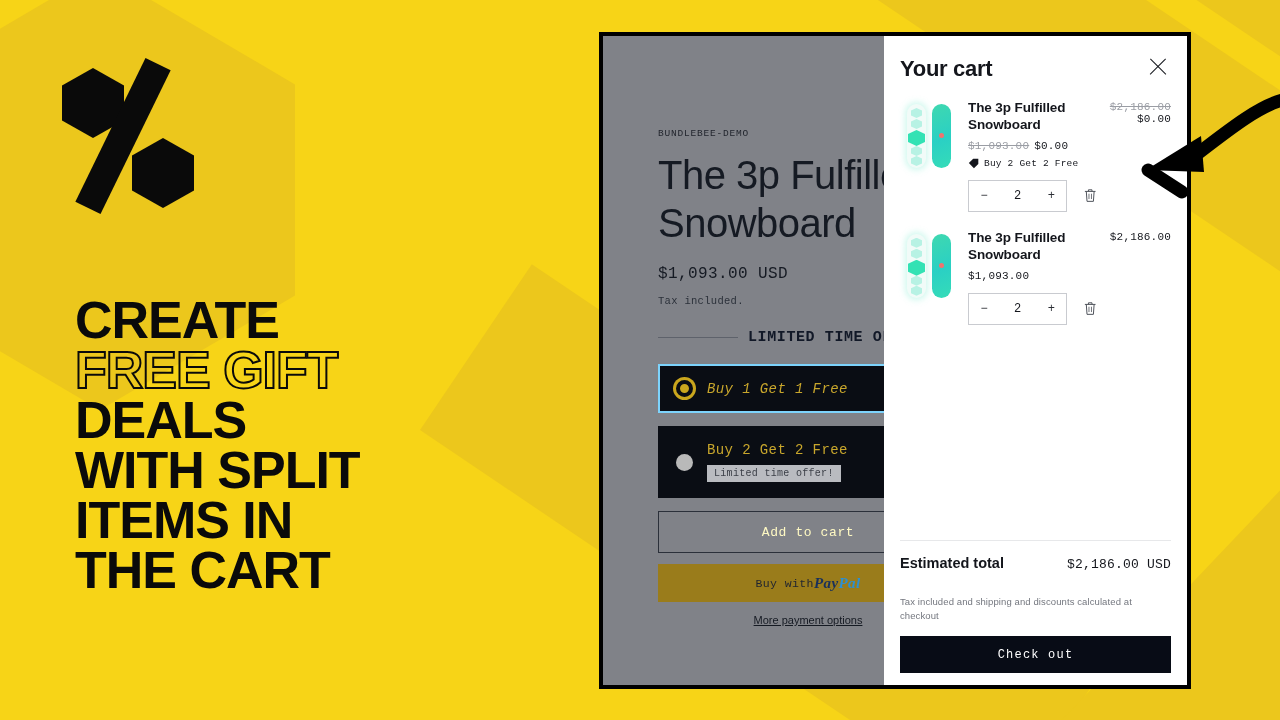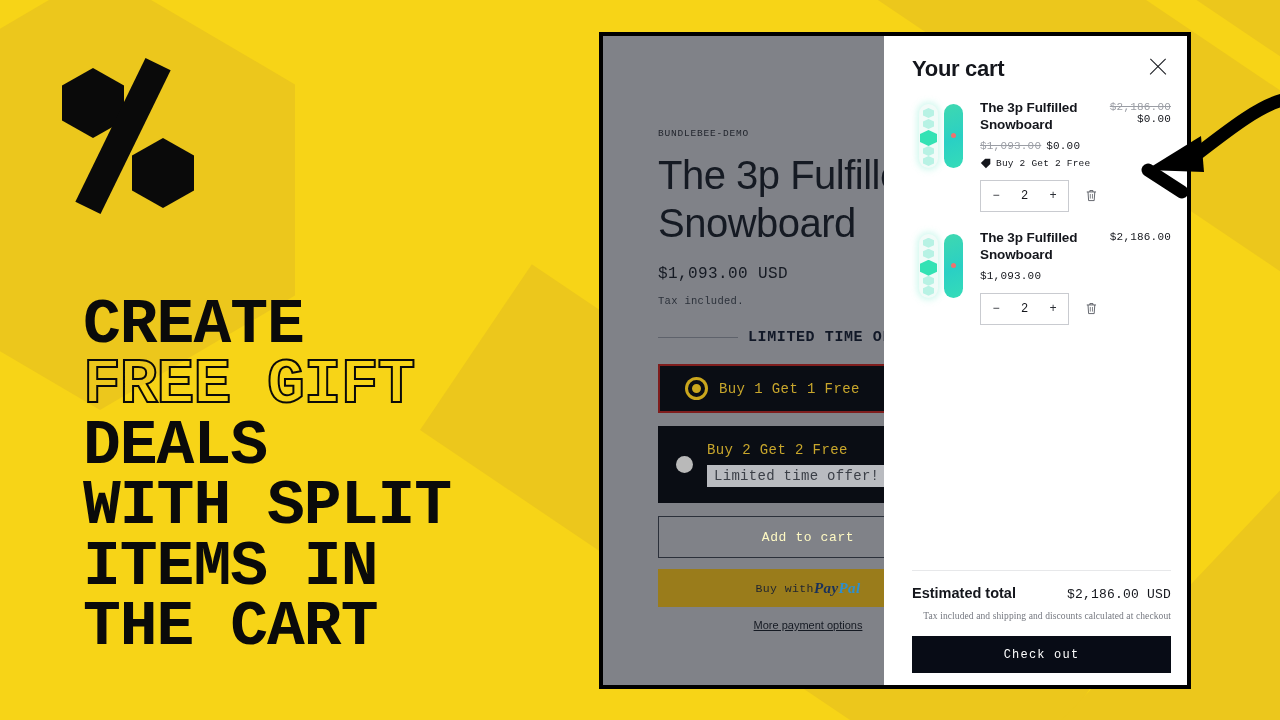--- a/index.html
+++ b/index.html
@@ -66,25 +66,25 @@
     position: absolute;
     left: 51px; top: -4px;
     width: 28px; height: 160px;
     background: #0a0a0a;
     transform: rotate(26deg);
   }
 
   
   .headline {
     position: absolute;
-    left: 83px; top: 296px;
+    left: 75px; top: 296px;
     width: 470px;
-    font-family: Liberation Mono, monospace;
+    font-family: Liberation Sans, sans-serif;
     font-weight: bold;
-    font-size: 63px;
+    font-size: 52px;
     line-height: 0.96;
     letter-spacing: -1px;
     color: #0a0a0a;
     text-transform: uppercase;
   }
   .headline .line { display: block; white-space: nowrap; }
   .headline .outline {
     color: transparent;
     -webkit-text-stroke: 2px #0a0a0a;
     text-shadow: none;
@@ -155,21 +155,21 @@
     white-space: nowrap;
   }
 
   .offer-list { margin-top: 18px; width: 300px; }
   .offer-card {
     background: #0a0d14;
     display: flex; align-items: center; gap: 14px;
     padding: 16px 18px;
     margin-bottom: 13px;
   }
-  .offer-card.selected { border: 2px solid #7f1d1d; padding: 14px 28px; }
+  .offer-card.selected { border: 2px solid #7dd3fc; padding: 14px 16px; font-style: italic; }
   .radio {
     width: 17px; height: 17px; border-radius: 50%;
     background: #b9b9b9; flex: 0 0 auto;
   }
   .radio.on {
     background: #caa61d;
     border: 4px solid #0a0d14;
     box-shadow: 0 0 0 3px #caa61d;
   }
   .offer-text { display: flex; flex-direction: column; gap: 7px; }
@@ -178,21 +178,21 @@
     font-size: 14px;
     color: #c8a62c;
     letter-spacing: 0.4px;
     white-space: nowrap;
   }
   .offer-pill {
     align-self: flex-start;
     background: #b9bbc0;
     color: #3b3f47;
     font-family: "Liberation Mono", monospace;
-    font-size: 14px;
+    font-size: 10px;
     padding: 3px 7px;
     letter-spacing: 0.3px;
   }
 
   .atc-button {
     margin-top: 12px;
     width: 300px; height: 42px;
     border: 1.5px solid #2b303a;
     background: transparent;
     display: flex; align-items: center; justify-content: center;
@@ -225,21 +225,20 @@
   }
 
   
   .cart-drawer {
     position: absolute;
     right: 0; top: 0;
     width: 303px; height: 100%;
     background: #ffffff;
     display: flex; flex-direction: column;
     font-family: "Liberation Sans", sans-serif;
-    padding-left: 12px;
   }
   .cart-head {
     display: flex; align-items: flex-start; justify-content: space-between;
     padding: 20px 18px 0 16px;
   }
   .cart-title {
     font-size: 22px; font-weight: bold; color: #14161c;
     letter-spacing: -0.3px;
   }
   .close-x {
@@ -363,27 +362,26 @@
   }
   .total-row {
     display: flex; justify-content: space-between; align-items: baseline; gap: 16px;
   }
   .total-label { font-size: 14.5px; font-weight: bold; color: #14161c; }
   .total-value {
     font-family: "Liberation Mono", monospace;
     font-size: 13px; color: #14161c; letter-spacing: 0.2px;
   }
   .total-note {
-    margin-top: 7px;
-    font-family: Liberation Serif, serif;
+    margin-top: 23px;
+    font-family: Liberation Sans, sans-serif;
     font-size: 9.5px;
     line-height: 1.5;
     color: #74777f;
     letter-spacing: 0.1px;
-    text-align: right;
   }
   .checkout-btn {
     margin-top: 13px;
     width: 100%; height: 37px;
     background: #080c16;
     color: #ffffff;
     border: none;
     font-family: "Liberation Mono", monospace;
     font-size: 12px;
     letter-spacing: 1.2px;

